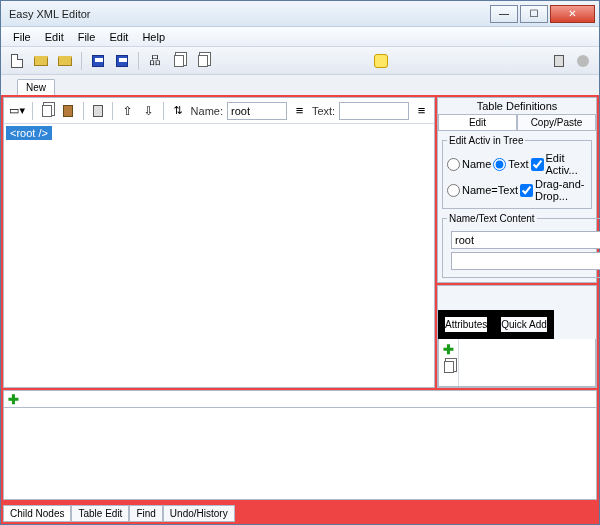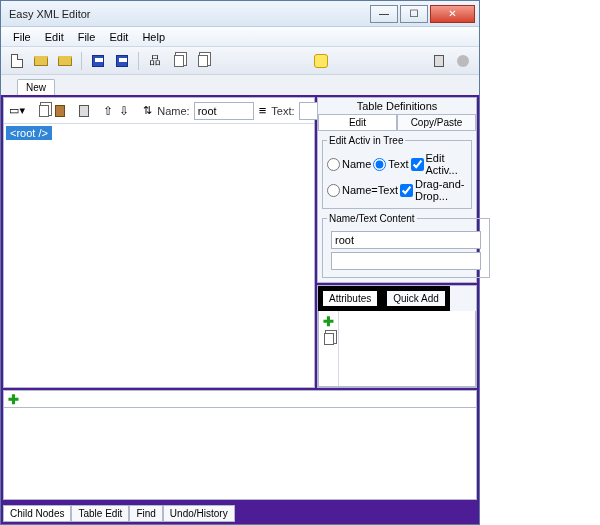--- a/index.html
+++ b/index.html
@@ -1,17 +1,17 @@
 <!DOCTYPE html>
 <html><head>
 <meta charset="utf-8">
 <style>
 * { box-sizing: border-box; margin: 0; padding: 0; font-family: Tahoma, Arial, sans-serif; font-size: 11px; }
 html, body { width: 600px; height: 525px; overflow: hidden; }
-.window { width: 480px; height: 525px; background: #4c1d95; border: 1px solid #5a7aa0; display: flex; flex-direction: column; }
+.window { width: 600px; height: 525px; background: #ef4444; border: 1px solid #5a7aa0; display: flex; flex-direction: column; }
 .titlebar { height: 26px; background: linear-gradient(#f0f5fb,#dbe7f4); display: flex; align-items: center; padding-left: 8px; border-bottom: 1px solid #c0cde0; }
 .titlebar .title { flex: 1; color: #222; }
 .winbtns { display: flex; gap: 2px; padding-right: 4px; }
 .winbtn { width: 28px; height: 18px; border: 1px solid #7a8aa0; background: linear-gradient(#f7fbff,#dfe9f3); display:flex;align-items:center;justify-content:center; font-size:10px; }
 .winbtn.close { background: linear-gradient(#f39b8f,#d5432f); color:#fff; border-color:#a03020; width:45px;}
 .menubar { height: 20px; background: linear-gradient(#fbfdff,#eaf0f8); display:flex; align-items:center; padding-left:6px; gap:2px; border-bottom:1px solid #d0d8e5;}
 .menuitem { padding: 12px 6px; }
 .toolbar { height: 28px; background: linear-gradient(#f4f7fb,#e3e9f2); display:flex; align-items:center; padding:0 6px; gap:4px; border-bottom:1px solid #ccd4e1; position:relative;}
 .tbtn { width:20px; height:20px; border:1px solid transparent; display:flex;align-items:center;justify-content:center; background:transparent;}
 .tsep { width:1px; height:18px; background:#c0c8d6; margin:0 2px;}
@@ -50,21 +50,21 @@
 .subtab { flex:1; text-align:center; font-size:10px; padding:2px 0; border:1px solid #b0bac8; border-bottom:none; background:#f8fafd;}
 .subtab:first-child { background:#fff;}
 .fieldset { border:1px solid #b0bac8; margin:4px; padding:4px; font-size:10px;}
 .fieldset legend { font-size:10px; padding:0 2px;}
 .radiorow { display:flex; align-items:center; gap:2px; margin:2px 0; font-size:10px;}
 .radiorow input{margin:0;}
 .nmrow { display:flex; gap:2px; margin:3px 4px;}
 .nmrow input[type=text]{flex:1;border:1px solid #aab3c3;height:18px;padding:0 3px;}
 .attrpanel { flex:1; display:flex; flex-direction:column;}
 .attrtabs { display:flex;}
-.attrtab { font-size:10px; padding:2px 6px; border:5px solid #000000; background:#f8fafd;}
+.attrtab { font-size:10px; padding:2px 0; border:7px solid #000000; background:#f8fafd;margin-top:24px;}
 .attrtab:first-child{background:#fff;}
 .attrbody { flex:1; border:1px solid #b0bac8; border-top:none; background:#fff; display:flex;}
 .attrside { width:20px; border-right:1px solid #d4dbe6; display:flex; flex-direction:column; align-items:center; padding-top:3px; gap:4px;}
 .lower { height:110px; display:flex; flex-direction:column;}
 .lowerbar { height:18px; border:1px solid #b0bac8; background:#fff; display:flex;align-items:center; padding-left:4px;}
 .lowerbody { flex:1; border:1px solid #b0bac8; border-top:none; background:#fff;}
 .bottomtabs { height:20px; display:flex; align-items:flex-end; gap:0;}
 .btab { border:1px solid #b0bac8; background:#f6f8fc; padding:2px 6px; font-size:10px;}
 .btab:first-child{background:#fff;}
 .spacer{flex:1;}

